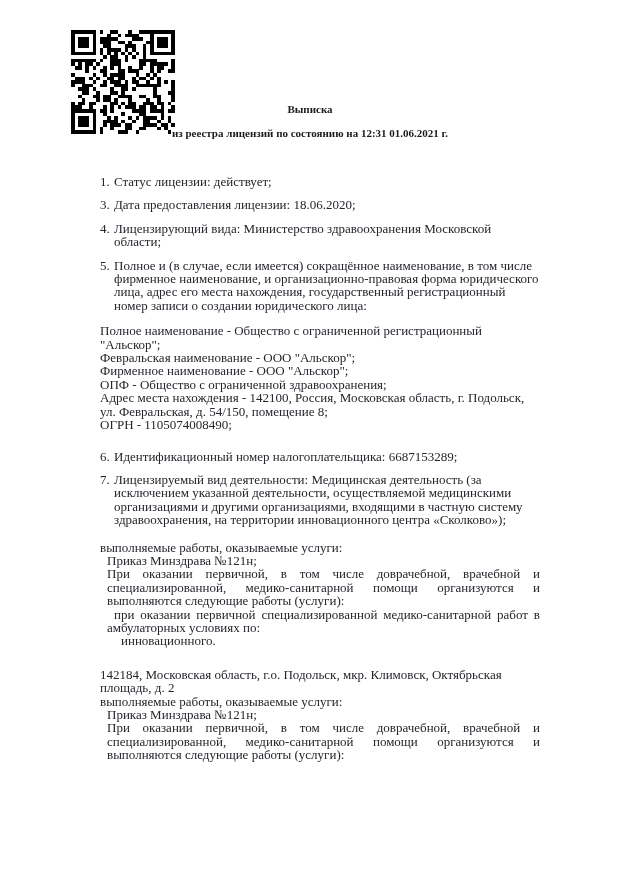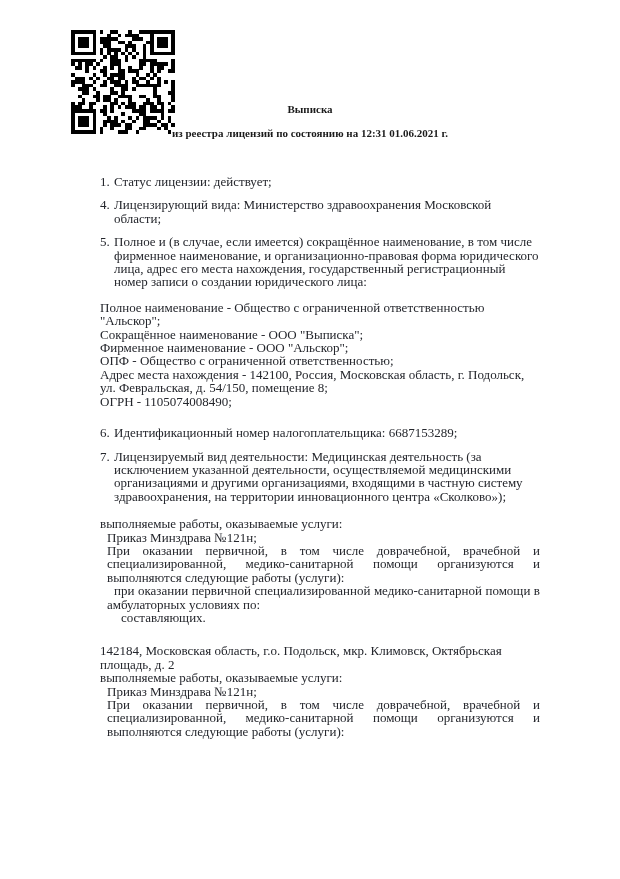--- a/index.html
+++ b/index.html
@@ -462,53 +462,56 @@
     <div class="subtitle">из реестра лицензий по состоянию на 12:31 01.06.2021 г.</div>
   </div>
 
   <div class="body">
 
     <div class="para item">
       <span class="num">1.</span><span>Статус лицензии: действует;</span>
     </div>
 
 
+    <div class="para item">
+      <span class="num">3.</span><span>Дата предоставления лицензии: 18.06.2020;</span>
+    </div>
 
     <div class="para item">
       <span class="num">4.</span><span>Лицензирующий вида: Министерство здравоохранения Московской области;</span>
     </div>
 
     <div class="para item">
       <span class="num">5.</span><span>Полное и (в случае, если имеется) сокращённое наименование, в том числе фирменное наименование, и организационно-правовая форма юридического лица, адрес его места нахождения, государственный регистрационный номер записи о создании юридического лица:</span>
     </div>
 
     <div class="block">
-      <div>Полное наименование - Общество с ограниченной ответственностью "Альскор";</div>
-      <div>Сокращённое наименование - ООО "Выписка";</div>
+      <div>Полное наименование - Общество с ограниченной регистрационный "Альскор";</div>
+      <div>Февральская наименование - ООО "Альскор";</div>
       <div>Фирменное наименование - ООО "Альскор";</div>
-      <div>ОПФ - Общество с ограниченной ответственностью;</div>
+      <div>ОПФ - Общество с ограниченной здравоохранения;</div>
       <div>Адрес места нахождения - 142100, Россия, Московская область, г. Подольск, ул. Февральская, д. 54/150, помещение 8;</div>
       <div>ОГРН - 1105074008490;</div>
     </div>
 
     <div class="para item">
       <span class="num">6.</span><span>Идентификационный номер налогоплательщика: 6687153289;</span>
     </div>
 
     <div class="para item">
       <span class="num">7.</span><span>Лицензируемый вид деятельности: Медицинская деятельность (за исключением указанной деятельности, осуществляемой медицинскими организациями и другими организациями, входящими в частную систему здравоохранения, на территории инновационного центра «Сколково»);</span>
     </div>
 
 
     <div class="loc">
       <div>выполняемые работы, оказываемые услуги:</div>
       <div class="ind1">Приказ Минздрава №121н;</div>
       <div class="ind1 just">При оказании первичной, в том числе доврачебной, врачебной и специализированной, медико-санитарной помощи организуются и выполняются следующие работы (услуги):</div>
-      <div class="ind2 just">при оказании первичной специализированной медико-санитарной помощи в амбулаторных условиях по:</div>
-      <div class="ind3">составляющих.</div>
+      <div class="ind2 just">при оказании первичной специализированной медико-санитарной работ в амбулаторных условиях по:</div>
+      <div class="ind3">инновационного.</div>
     </div>
 
     <div class="loc loc2">
       <div>142184, Московская область, г.о. Подольск, мкр. Климовск, Октябрьская площадь, д. 2</div>
       <div>выполняемые работы, оказываемые услуги:</div>
       <div class="ind1">Приказ Минздрава №121н;</div>
       <div class="ind1 just">При оказании первичной, в том числе доврачебной, врачебной и специализированной, медико-санитарной помощи организуются и выполняются следующие работы (услуги):</div>
     </div>
 
   </div>

